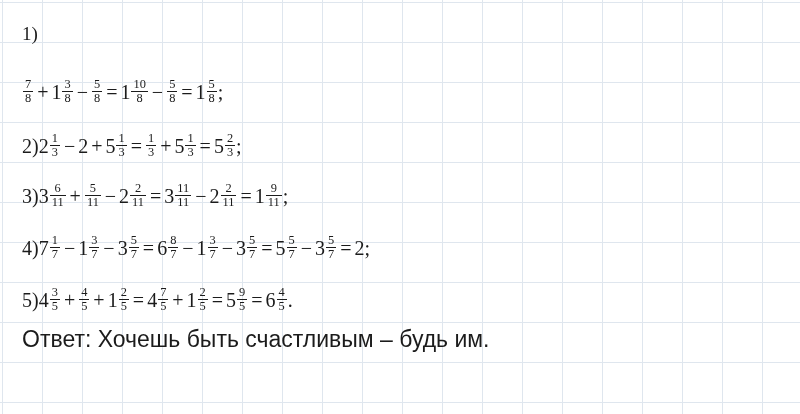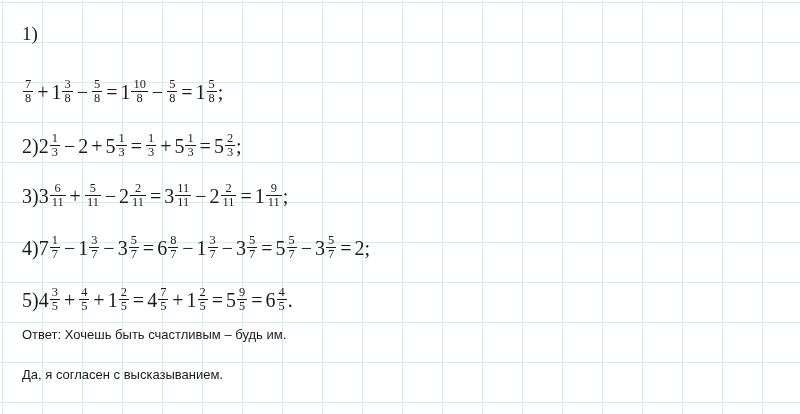--- a/index.html
+++ b/index.html
@@ -37,21 +37,21 @@
     font-size: 19px;
     line-height: 1;
     color: #1b1b1b;
   }
   .mathline {
     font-family: "Liberation Serif", serif;
     font-size: 20px;
   }
   .textline {
     font-family: "Liberation Sans", sans-serif;
-    font-size: 13px;
+    font-size: 23px;
     color: #1b1b1b;
   }
   .item-label {
     font-family: "Liberation Serif", serif;
     font-size: 19px;
   }
   
   .frac {
     display: inline-block;
     vertical-align: middle;
@@ -102,16 +102,15 @@
     <div class="line mathline" id="line2-host" style="left:22px; top:132px;"><span class="tok">2) </span><span class="whole">2</span><span class="frac"><span class="num">1</span><span class="den">3</span></span><span class="op">−</span><span class="tok">2</span><span class="op">+</span><span class="whole">5</span><span class="frac"><span class="num">1</span><span class="den">3</span></span><span class="op">=</span><span class="frac"><span class="num">1</span><span class="den">3</span></span><span class="op">+</span><span class="whole">5</span><span class="frac"><span class="num">1</span><span class="den">3</span></span><span class="op">=</span><span class="whole">5</span><span class="frac"><span class="num">2</span><span class="den">3</span></span><span class="punct">;</span></div>
 
     <div class="line mathline" id="line3-host" style="left:22px; top:182px;"><span class="tok">3) </span><span class="whole">3</span><span class="frac"><span class="num">6</span><span class="den">11</span></span><span class="op">+</span><span class="frac"><span class="num">5</span><span class="den">11</span></span><span class="op">−</span><span class="whole">2</span><span class="frac"><span class="num">2</span><span class="den">11</span></span><span class="op">=</span><span class="whole">3</span><span class="frac"><span class="num">11</span><span class="den">11</span></span><span class="op">−</span><span class="whole">2</span><span class="frac"><span class="num">2</span><span class="den">11</span></span><span class="op">=</span><span class="whole">1</span><span class="frac"><span class="num">9</span><span class="den">11</span></span><span class="punct">;</span></div>
 
     <div class="line mathline" id="line4-host" style="left:22px; top:234px;"><span class="tok">4) </span><span class="whole">7</span><span class="frac"><span class="num">1</span><span class="den">7</span></span><span class="op">−</span><span class="whole">1</span><span class="frac"><span class="num">3</span><span class="den">7</span></span><span class="op">−</span><span class="whole">3</span><span class="frac"><span class="num">5</span><span class="den">7</span></span><span class="op">=</span><span class="whole">6</span><span class="frac"><span class="num">8</span><span class="den">7</span></span><span class="op">−</span><span class="whole">1</span><span class="frac"><span class="num">3</span><span class="den">7</span></span><span class="op">−</span><span class="whole">3</span><span class="frac"><span class="num">5</span><span class="den">7</span></span><span class="op">=</span><span class="whole">5</span><span class="frac"><span class="num">5</span><span class="den">7</span></span><span class="op">−</span><span class="whole">3</span><span class="frac"><span class="num">5</span><span class="den">7</span></span><span class="op">=</span><span class="tok">2</span><span class="punct">;</span></div>
 
     <div class="line mathline" id="line5-host" style="left:22px; top:286px;"><span class="tok">5) </span><span class="whole">4</span><span class="frac"><span class="num">3</span><span class="den">5</span></span><span class="op">+</span><span class="frac"><span class="num">4</span><span class="den">5</span></span><span class="op">+</span><span class="whole">1</span><span class="frac"><span class="num">2</span><span class="den">5</span></span><span class="op">=</span><span class="whole">4</span><span class="frac"><span class="num">7</span><span class="den">5</span></span><span class="op">+</span><span class="whole">1</span><span class="frac"><span class="num">2</span><span class="den">5</span></span><span class="op">=</span><span class="whole">5</span><span class="frac"><span class="num">9</span><span class="den">5</span></span><span class="op">=</span><span class="whole">6</span><span class="frac"><span class="num">4</span><span class="den">5</span></span><span class="punct">.</span></div>
 
     <div class="line textline" style="left:22px; top:328px;">Ответ: Хочешь быть счастливым – будь им.</div>
 
-    <div class="line textline" style="left:22px; top:368px;">Да, я согласен с высказыванием.</div>
 
   </div>
 </div>
 
 </body></html>

